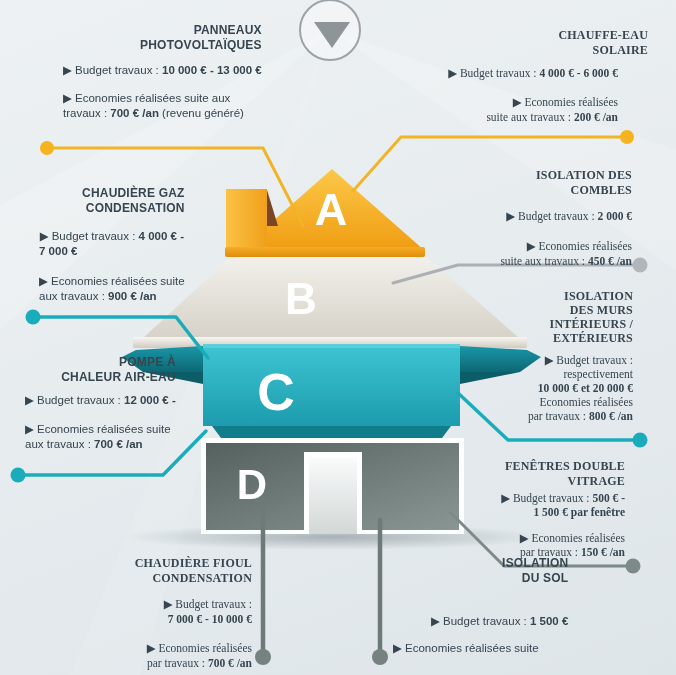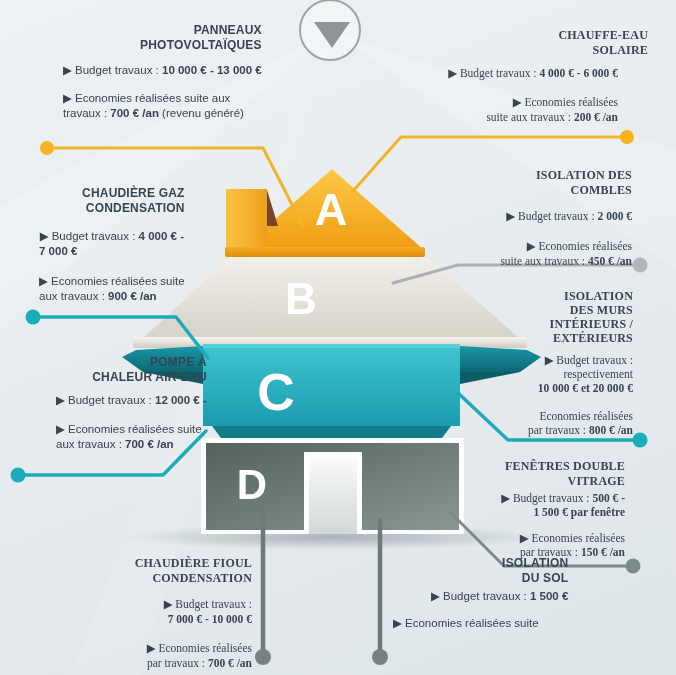--- a/index.html
+++ b/index.html
@@ -151,21 +151,21 @@
   </div>
 
   <div class="label alr" style="right:43px;top:289px;">
     <div class="heading" style="line-height:14px;">ISOLATION
 DES MURS
 INTÉRIEURS /
 EXTÉRIEURS</div>
     <div class="ln" style="margin-top:8px;line-height:14px;"><span>▶ Budget travaux :</span><b></b><span></span></div>
     <div class="ln" style="line-height:14px;"><span>respectivement</span><b></b><span></span></div>
     <div class="ln" style="line-height:14px;"><span></span><b>10 000 € et  20 000 €</b><span></span></div>
-    <div class="ln" style="margin-top:14px;line-height:14px;"><span>Economies réalisées</span><b></b><span></span></div>
+    <div class="ln" style="line-height:14px;"><span>Economies réalisées</span><b></b><span></span></div>
     <div class="ln" style="line-height:14px;"><span>par travaux : </span><b>800 € /an</b><span></span></div>
   </div>
 
   <div class="label alr" style="right:51px;top:459px;">
     <div class="heading">FENÊTRES DOUBLE
 VITRAGE</div>
     <div class="ln" style="margin-top:2px;line-height:14px;text-align:right;"><span>▶ Budget travaux : </span><b>500 € -</b><span></span></div>
     <div class="ln" style="line-height:14px;"><span></span><b>1 500 € par fenêtre</b><span></span></div>
     <div class="ln" style="margin-top:12px;line-height:14px;"><span>▶ Economies réalisées</span><b></b><span></span></div>
     <div class="ln" style="line-height:14px;"><span>par travaux : </span><b>150 € /an</b><span></span></div>
@@ -173,37 +173,37 @@
 
   <div class="label" style="left:39px;top:186px;">
     <div class="heading">CHAUDIÈRE GAZ
 CONDENSATION</div>
     <div class="ln" style="margin-top:13px;text-align:center;"><span>▶ Budget travaux : </span><b>4 000 € -</b><span></span></div>
     <div class="ln"><span></span><b>7 000 €</b><span></span></div>
     <div class="ln" style="margin-top:15px;"><span>▶ Economies réalisées suite</span><b></b><span></span></div>
     <div class="ln"><span>aux travaux : </span><b>900 € /an</b><span></span></div>
   </div>
 
-  <div class="label" style="left:25px;top:355px;margin-left:31px;">
+  <div class="label" style="left:25px;top:355px;">
     <div class="heading">POMPE À
 CHALEUR AIR-EAU</div>
     <div class="ln" style="margin-top:8px;"><span>▶ Budget travaux : </span><b>12 000 € -</b><span></span></div>
     <div class="ln" style="margin-top:14px;"><span>▶ Economies réalisées suite</span><b></b><span></span></div>
     <div class="ln"><span>aux travaux : </span><b>700 € /an</b><span></span></div>
   </div>
 
   <div class="label alr" style="right:424px;top:556px;">
     <div class="heading">CHAUDIÈRE FIOUL
 CONDENSATION</div>
     <div class="ln" style="margin-top:11px;"><span>▶ Budget travaux :</span><b></b><span></span></div>
     <div class="ln"><span></span><b>7 000 € - 10 000 €</b><span></span></div>
     <div class="ln" style="margin-top:14px;"><span>▶ Economies réalisées</span><b></b><span></span></div>
     <div class="ln"><span>par travaux : </span><b>700 € /an</b><span></span></div>
   </div>
 
   <div class="label" style="left:393px;top:556px;">
     <div class="heading">ISOLATION
 DU SOL</div>
-    <div class="ln" style="margin-top:3px;padding-left:38px;"><span>▶ Budget travaux : </span><b>1 500 €</b><span></span></div>
+    <div class="ln" style="margin-top:28px;padding-left:38px;"><span>▶ Budget travaux : </span><b>1 500 €</b><span></span></div>
     <div class="ln" style="margin-top:12px;"><span>▶ Economies réalisées suite</span><b></b><span></span></div>
   </div>
 
 </div>
 
 </body></html>

